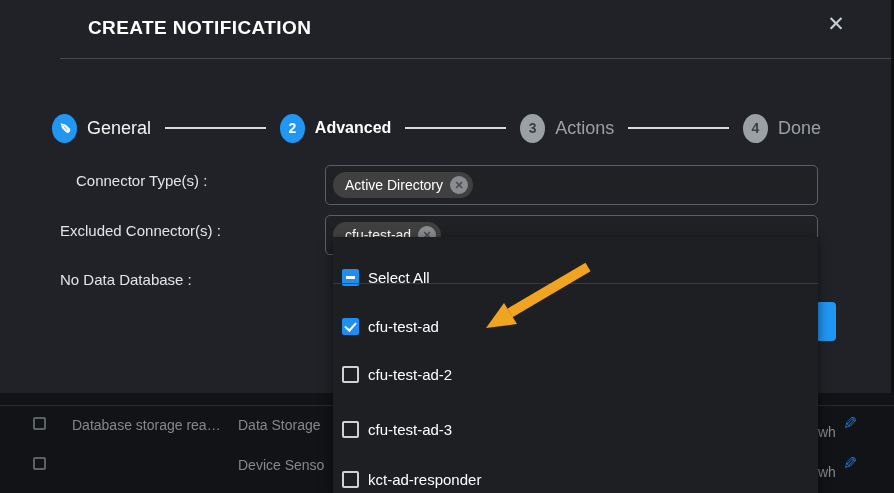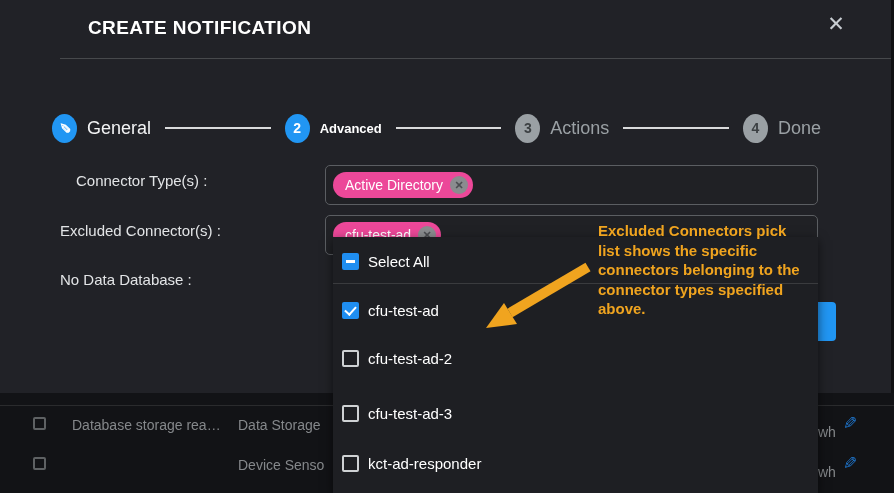--- a/index.html
+++ b/index.html
@@ -22,46 +22,46 @@
   .stepper { position:absolute; left:52px; right:70px; top:104px; height:48px;
              display:flex; align-items:center; }
   .step { display:flex; align-items:center; flex:0 0 auto; }
   .step-circle { width:25px; height:29px; border-radius:50%; display:flex;
                  align-items:center; justify-content:center; font-size:14px;
                  font-weight:700; }
   .step-circle.done, .step-circle.active { background:#2196f3; color:#ffffff; }
   .step-circle.pending { background:#9aa0a4; color:#3c4043; }
   .step-label { margin-left:10px; font-size:18px; }
   .step-label.done { color:#f2f3f4; }
-  .step-label.active { color:#ffffff; font-weight:700; font-size:13px;text-align:right; }
+  .step-label.active { color:#ffffff; font-weight:700; font-size:16px;text-align:right; }
   .step-label.pending { color:#9aa0a4;margin-left:10px; }
   .step-line { flex:1 1 auto; height:2px; background:#d9dadb; margin:0 14px; }
   .pencil-glyph { font-size:14px; transform:rotate(90deg) scaleX(-1); display:inline-block; }
 
   
   .form-label { position:absolute; left:60px; font-size:15px; color:#e2e4e6; }
   .lbl-1 { top:172px;margin-left:16px; } .lbl-2 { top:222px; } .lbl-3 { top:271px; }
   .input-box { position:absolute; left:325px; width:493px; height:40px;
                background:#202125; border:1px solid #5b5e62; border-radius:5px;
                padding:6px 7px; overflow:hidden; }
   .inp-1 { top:165px; } .inp-2 { top:215px; }
-  .chip { display:inline-flex; align-items:center; height:26px; background:#ec4899;
+  .chip { display:inline-flex; align-items:center; height:26px; background:#404040;
           border-radius:14px; padding:0 5px 0 12px; color:#ffffff; font-size:14px; }
   .chip-x { width:18px; height:18px; margin-left:7px; border-radius:50%;
             background:#8a8c8f; color:#4b4d51; font-size:11px; font-weight:700;
             display:flex; align-items:center; justify-content:center; cursor:pointer; }
 
   .next-btn { position:absolute; left:770px; top:302px; width:66px; height:39px;
               background:#2196f3; border:none; border-radius:4px; z-index:3; cursor:pointer; }
 
   
   .dropdown { position:absolute; left:333px; top:237px; width:485px; height:256px;
               background:#1e1f23; box-shadow:0 3px 10px rgba(0,0,0,.55); z-index:10; }
   .dd-row { position:absolute; left:0; right:12px; height:24px; display:flex;
-            align-items:center; cursor:pointer; }
+            align-items:center; cursor:pointer;margin-top:16px; }
   .dd-row .cb { position:absolute; left:9px; width:17px; height:17px; border-radius:2px; }
   .dd-row .cb.empty { border:2px solid #cfd2d4; background:transparent; }
   .dd-row .cb.checked { background:#1f8ef1; }
   .dd-row .cb.checked::after { content:""; position:absolute; left:5px; top:2px;
             width:5px; height:9px; border:solid #ffffff; border-width:0 2px 2px 0;
             transform:rotate(42deg); }
   .dd-row .cb.indet { background:#1f8ef1; }
   .dd-row .cb.indet::after { content:""; position:absolute; left:4px; top:7px;
             width:9px; height:3px; background:#ffffff; }
   .dd-label { position:absolute; left:35px; font-size:15px; color:#ffffff; }
@@ -182,19 +182,18 @@
     <div class="dd-row dd-i2">
       <span class="cb empty"></span>
       <span class="dd-label">cfu-test-ad-3</span>
     </div>
     <div class="dd-row dd-i3">
       <span class="cb empty"></span>
       <span class="dd-label">kct-ad-responder</span>
     </div>
   </div>
 
-  <div class="annotation">Excluded Connectors pick list shows the specific connectors belonging to the connector types specified above.</div>
   <svg class="arrow-svg" width="145" height="85" viewBox="0 0 145 85">
     <line x1="130" y1="12" x2="52" y2="58" stroke="#f0a41f" stroke-width="10"></line>
     <polygon points="28,73 59,69 46,48" fill="#f0a41f"></polygon>
   </svg>
 
 </div>
 
 </body></html>

